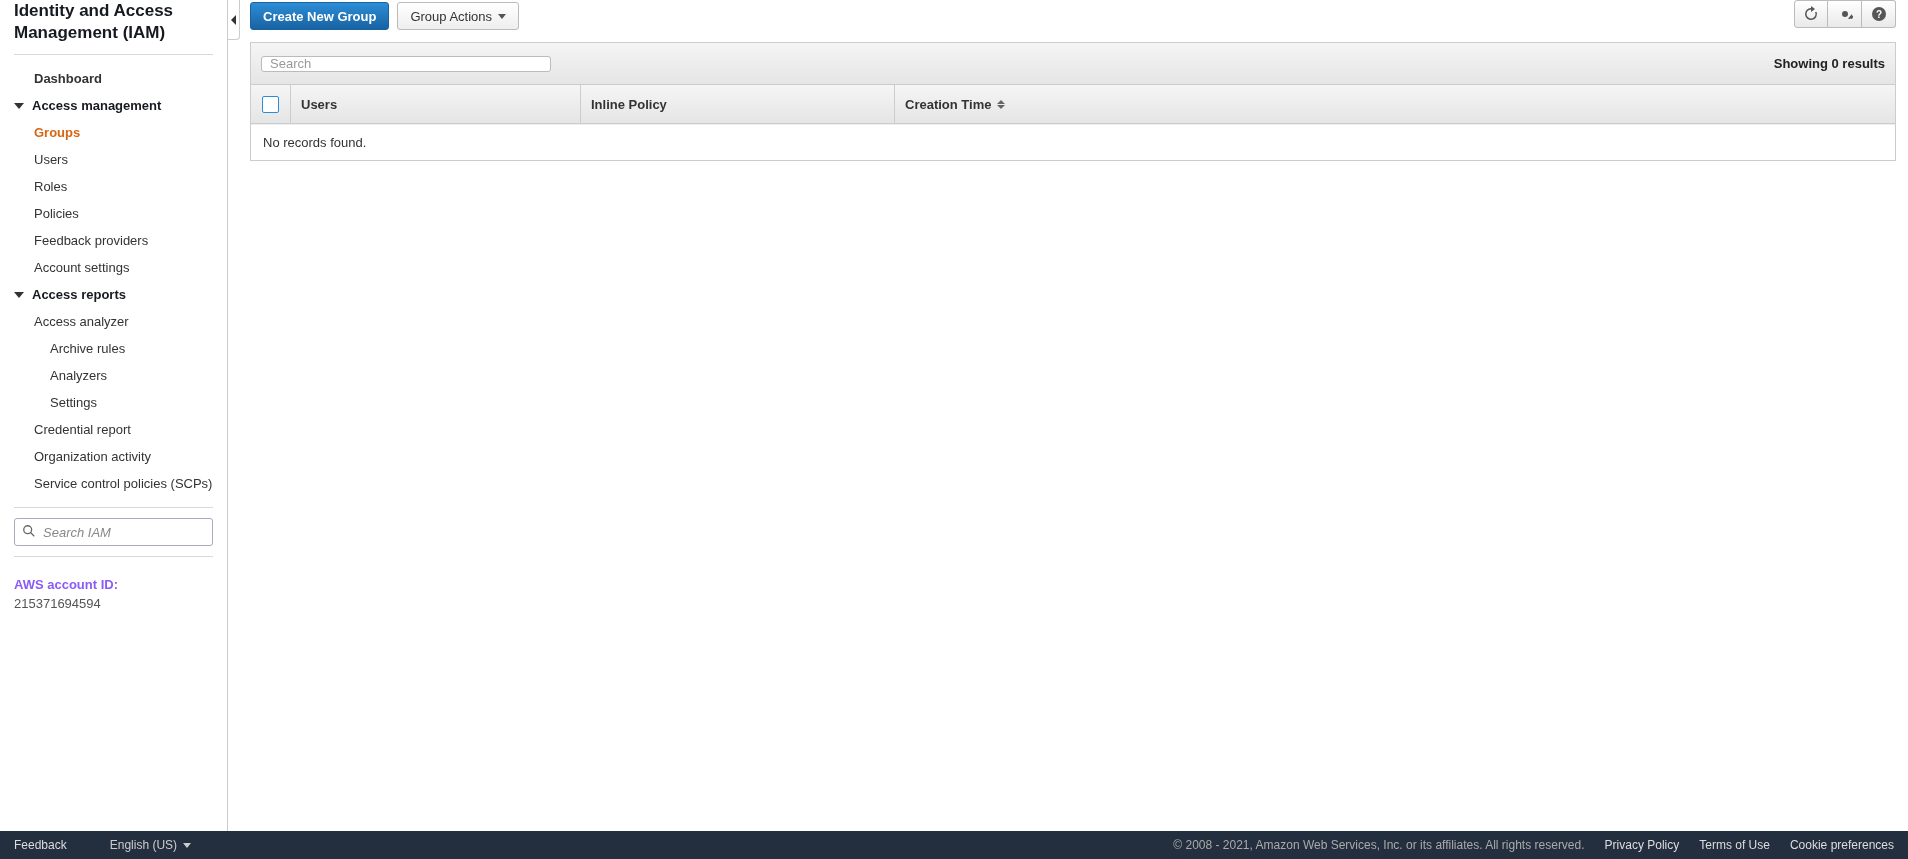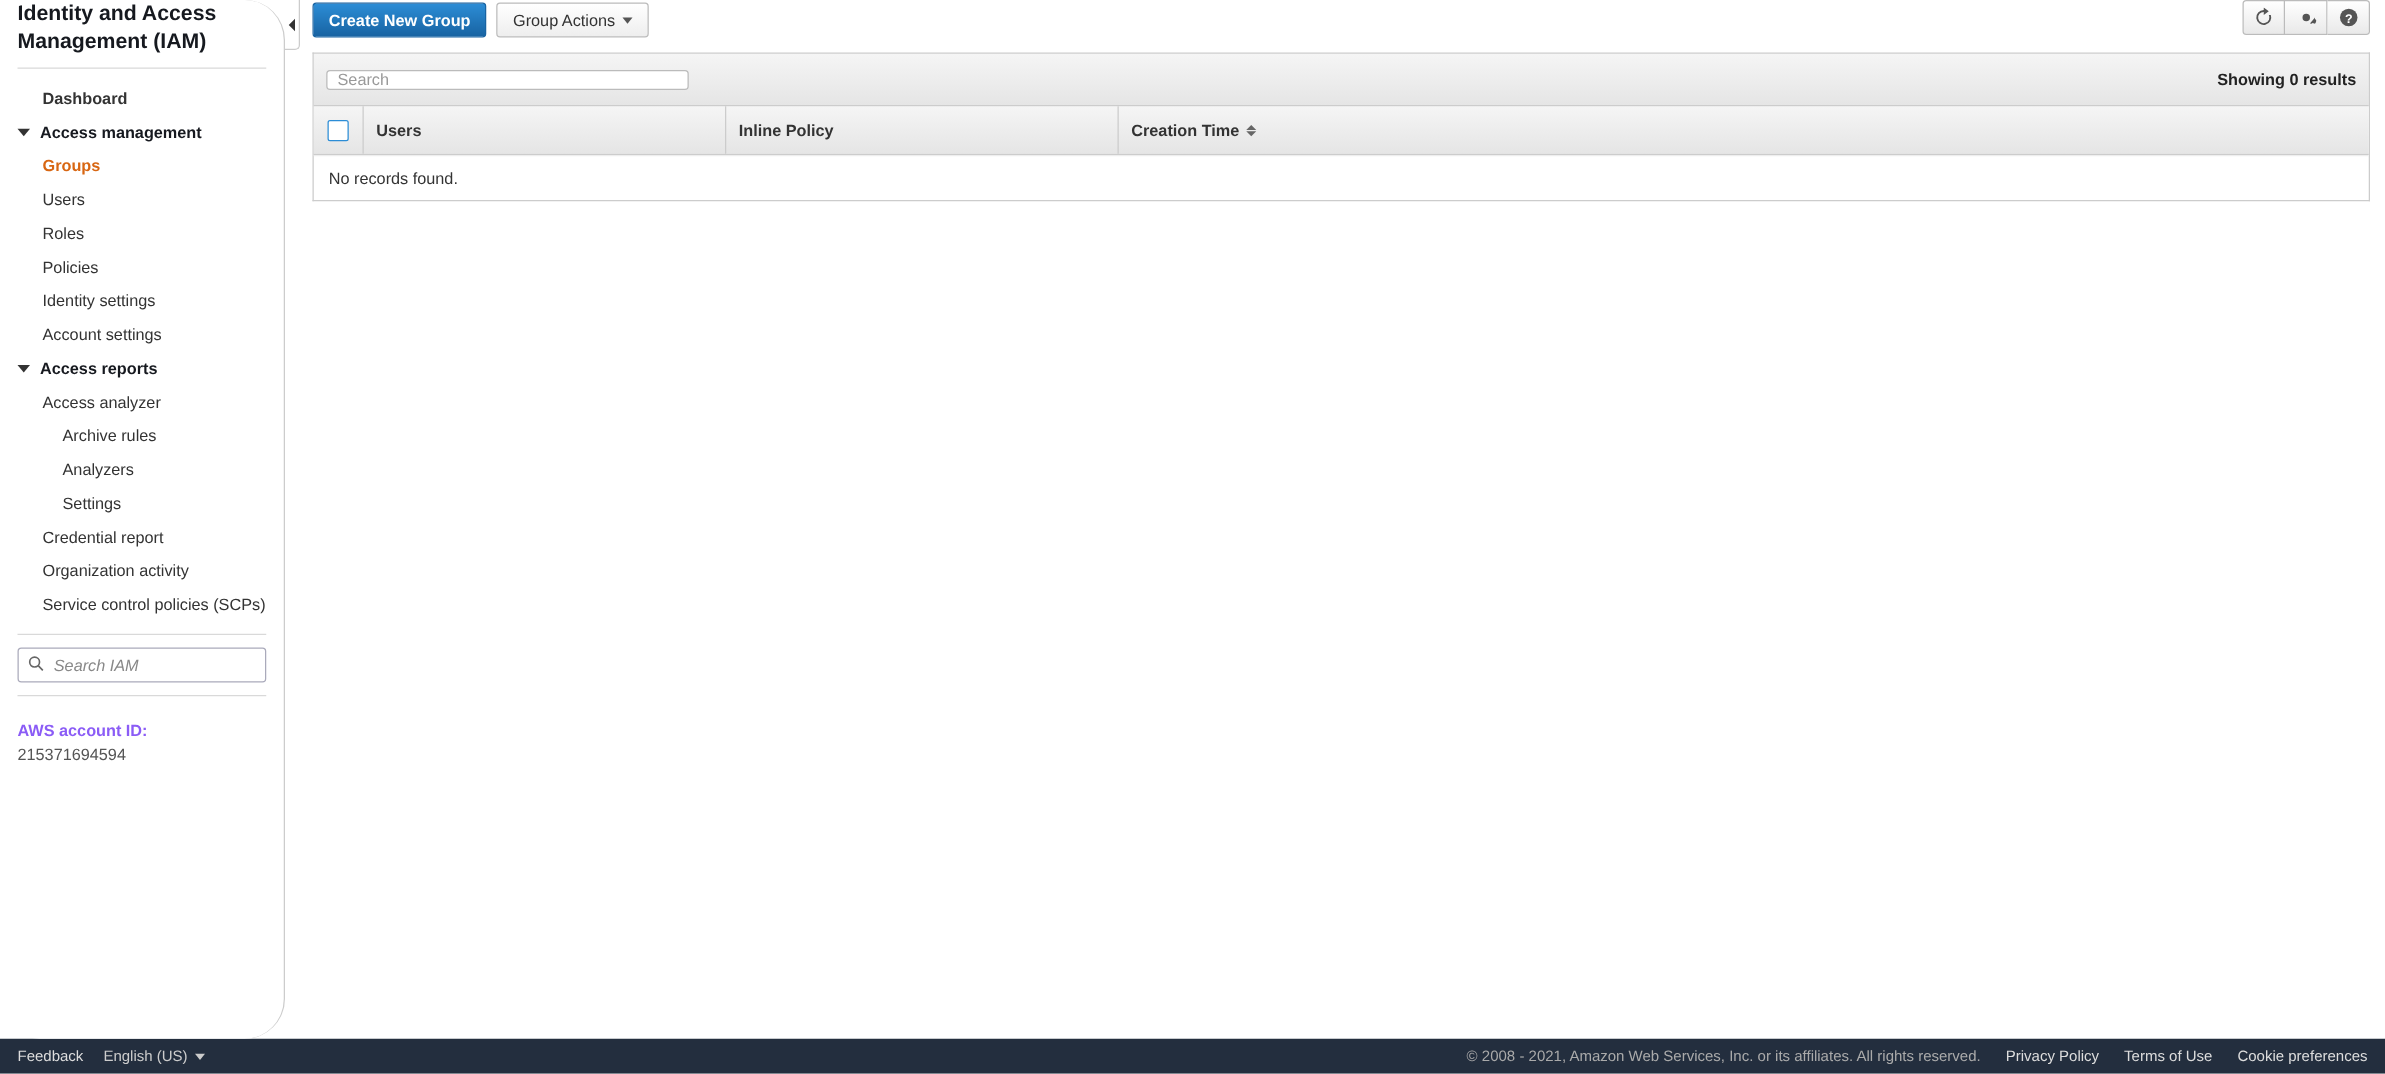--- a/index.html
+++ b/index.html
@@ -27,21 +27,20 @@
     overflow: hidden;
   }
 
   
   .sidebar {
     width: 228px;
     border-right: 1px solid #ccc;
     padding: 0 14px 14px 14px;
     overflow-y: auto;
     background: #fff;
-    border-radius: 32px;
   }
   .sidebar-title {
     font-size: 17px;
     font-weight: 700;
     color: #16191f;
     line-height: 1.3;
     margin: 0 0 10px 0;
   }
   .sidebar-divider {
     border: none;
@@ -290,21 +289,21 @@
     color: #ccc;
     display: flex;
     align-items: center;
     font-size: 12px;
     padding: 0 14px;
     justify-content: space-between;
   }
   .footer-left {
     display: flex;
     align-items: center;
-    gap: 16px;
+    gap: 43px;
   }
   .footer a.link {
     color: #ddd;
     text-decoration: none;
     cursor: pointer;
   }
   .lang {
     display: inline-flex;
     align-items: center;
     gap: 6px;
@@ -336,21 +335,21 @@
       <div class="nav-item dashboard">Dashboard</div>
 
       <div class="nav-item section">
         <span class="tri"></span>
         <span>Access management</span>
       </div>
       <div class="nav-item sub active">Groups</div>
       <div class="nav-item sub">Users</div>
       <div class="nav-item sub">Roles</div>
       <div class="nav-item sub">Policies</div>
-      <div class="nav-item sub">Identity settings</div>
+      <div class="nav-item sub">Feedback providers</div>
       <div class="nav-item sub">Account settings</div>
 
       <div class="nav-item section">
         <span class="tri"></span>
         <span>Access reports</span>
       </div>
       <div class="nav-item sub">Access analyzer</div>
       <div class="nav-item subsub">Archive rules</div>
       <div class="nav-item subsub">Analyzers</div>
       <div class="nav-item subsub">Settings</div>

